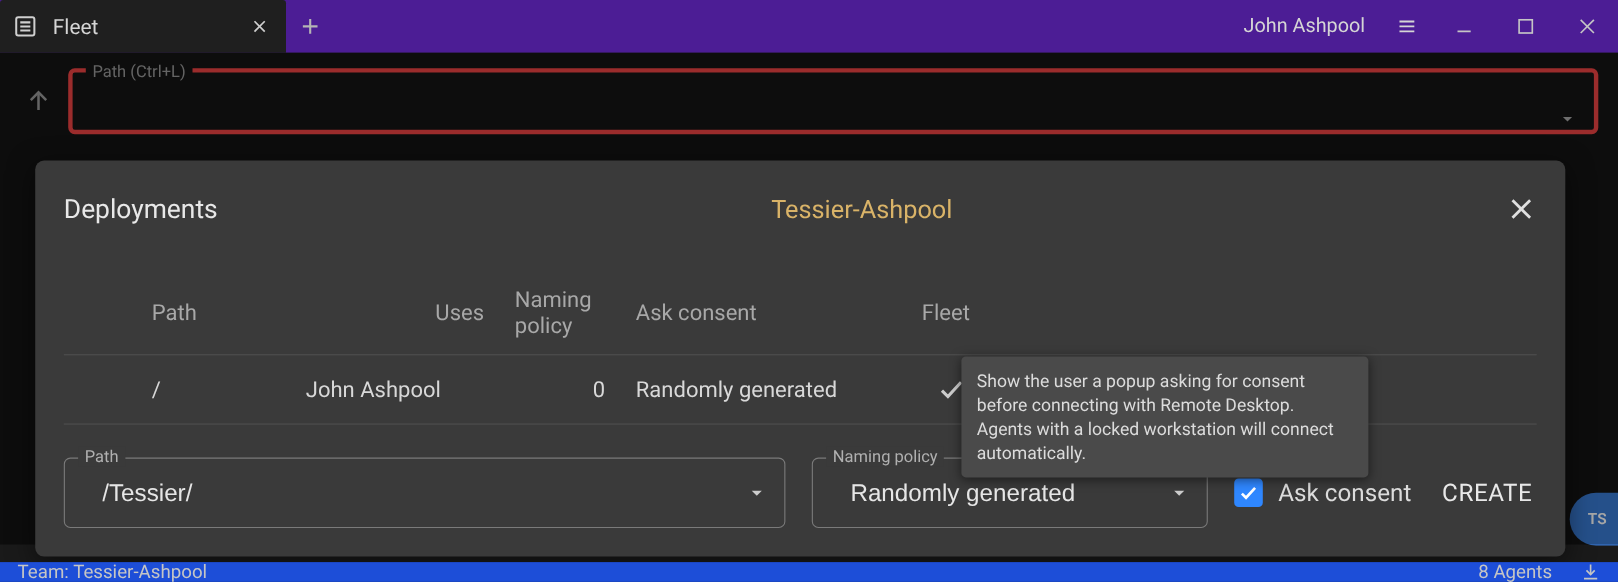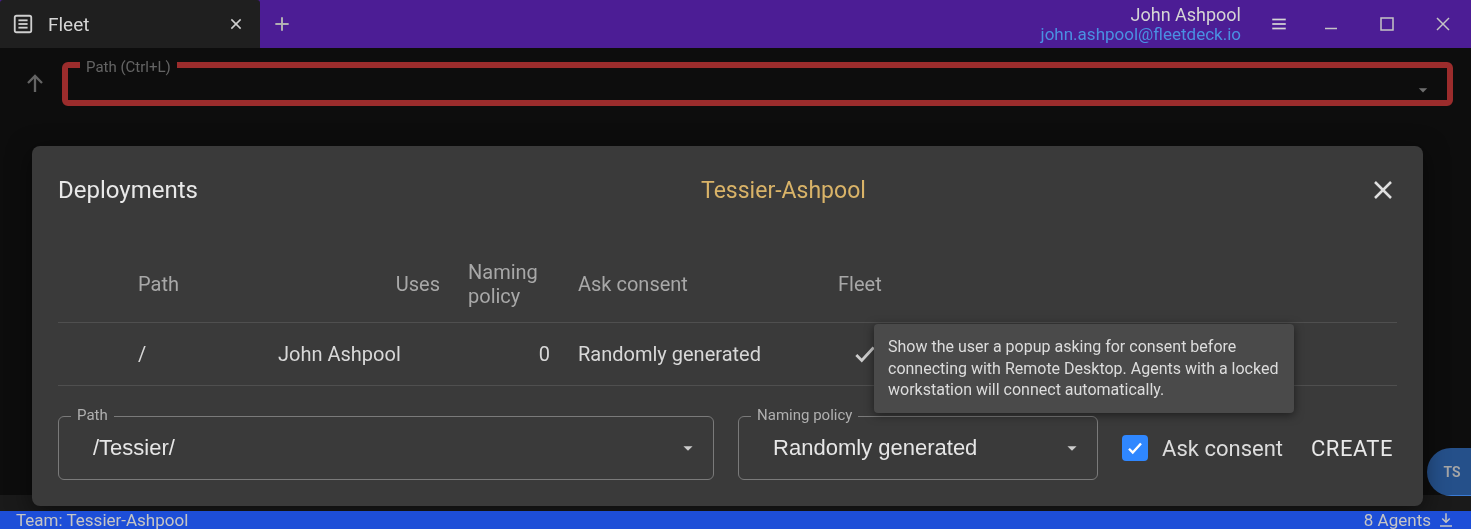--- a/index.html
+++ b/index.html
@@ -56,23 +56,23 @@
   }
   .path-field-wrap {
     position:relative;
     display:flex;
     align-items:center;
     gap:10px;
   }
   .back-arrow { color:#888; width:34px; height:34px; display:flex; align-items:center; justify-content:center; cursor:pointer; }
   .path-fieldset {
     flex:1;
-    border:6px solid #ef4444;
+    border:4px solid #ef4444;
     border-radius:6px;
-    height:44px;
+    height:60px;
     position:relative;
     padding: 0 14px;
     display:flex;
     align-items:flex-end;
   }
   .path-legend {
     position:absolute;
     top:-10px; left:12px;
     background:#151515;
     padding:0 6px;
@@ -95,21 +95,21 @@
     left:0; right:0; bottom:0;
     height:18px;
     background:#1d4ed8;
     display:flex;
     align-items:center;
     padding:0 16px;
     font-size:17px;
     color:#c5c5c5;
   }
   .status-spacer { flex:1; }
-  .status-right { display:flex; align-items:center; gap:6px; }
+  .status-right { display:flex; align-items:center; gap:26px; }
   .download-icon { cursor:pointer; }
 
   
   .overlay {
     position:absolute;
     top:48px; left:0; right:0; bottom:34px;
     background:rgba(0,0,0,0.35);
   }
   .modal {
     position:absolute;
@@ -157,21 +157,21 @@
   .dep-head { color:#a8a8a8; border-bottom:1px solid #4f4f4f; padding-bottom:14px; }
   .dep-row { color:#d8d8d8; border-bottom:1px solid #4f4f4f; padding:18px 0; }
   .col-uses { text-align:right; padding-right:28px; }
   .check-cell { color:#ccc; padding-left:14px; }
 
   
   .tooltip {
     position:absolute;
     top:178px;
     left:842px;
-    width:420px;
+    width:370px;
     background:#4a4a4a;
     color:#dcdcdc;
     font-size:16px;
     line-height:1.35;
     padding:12px 14px;
     border-radius:4px;
     box-shadow:0 2px 10px rgba(0,0,0,0.5);
     z-index:5;
   }
 
@@ -282,21 +282,20 @@
     <div class="new-tab-btn">
       <svg viewBox="0 0 24 24" width="20" height="20" stroke="#b5b5b5" stroke-width="2.3">
         <line x1="12" y1="4" x2="12" y2="20"></line>
           <line x1="4" y1="12" x2="20" y2="12"></line>
       </svg>
     </div>
   </div>
   <div class="title-spacer"></div>
   <div class="user-block">
     <div class="user-name">John Ashpool</div>
-    <div class="user-email">john.ashpool@fleetdeck.io</div>
   </div>
   <div class="hamburger">
     <svg viewBox="0 0 24 24" width="22" height="22" stroke="#d5d5d5" stroke-width="2.3">
       <line x1="3" y1="6" x2="21" y2="6"></line>
         <line x1="3" y1="12" x2="21" y2="12"></line>
         <line x1="3" y1="18" x2="21" y2="18"></line>
     </svg>
   </div>
   <div class="win-btns">
     <div class="win-btn">

